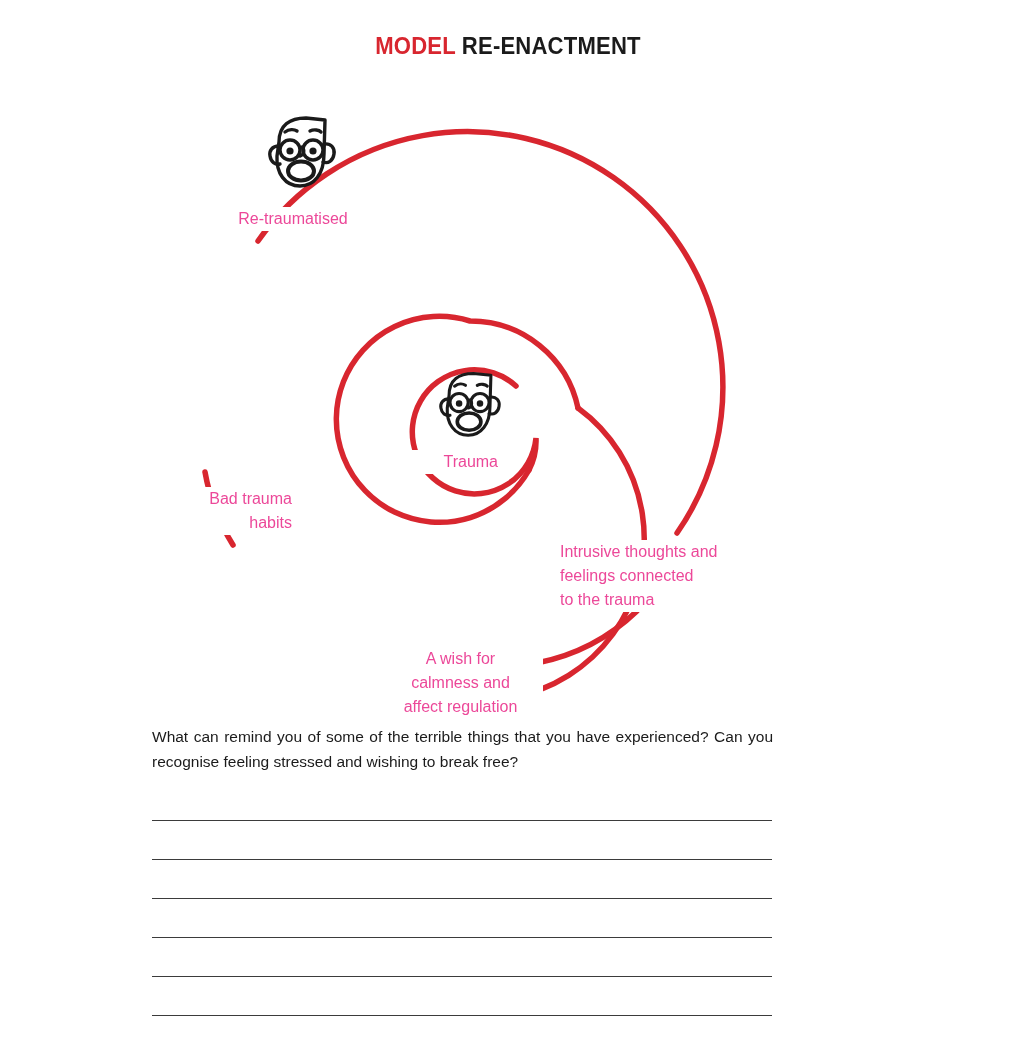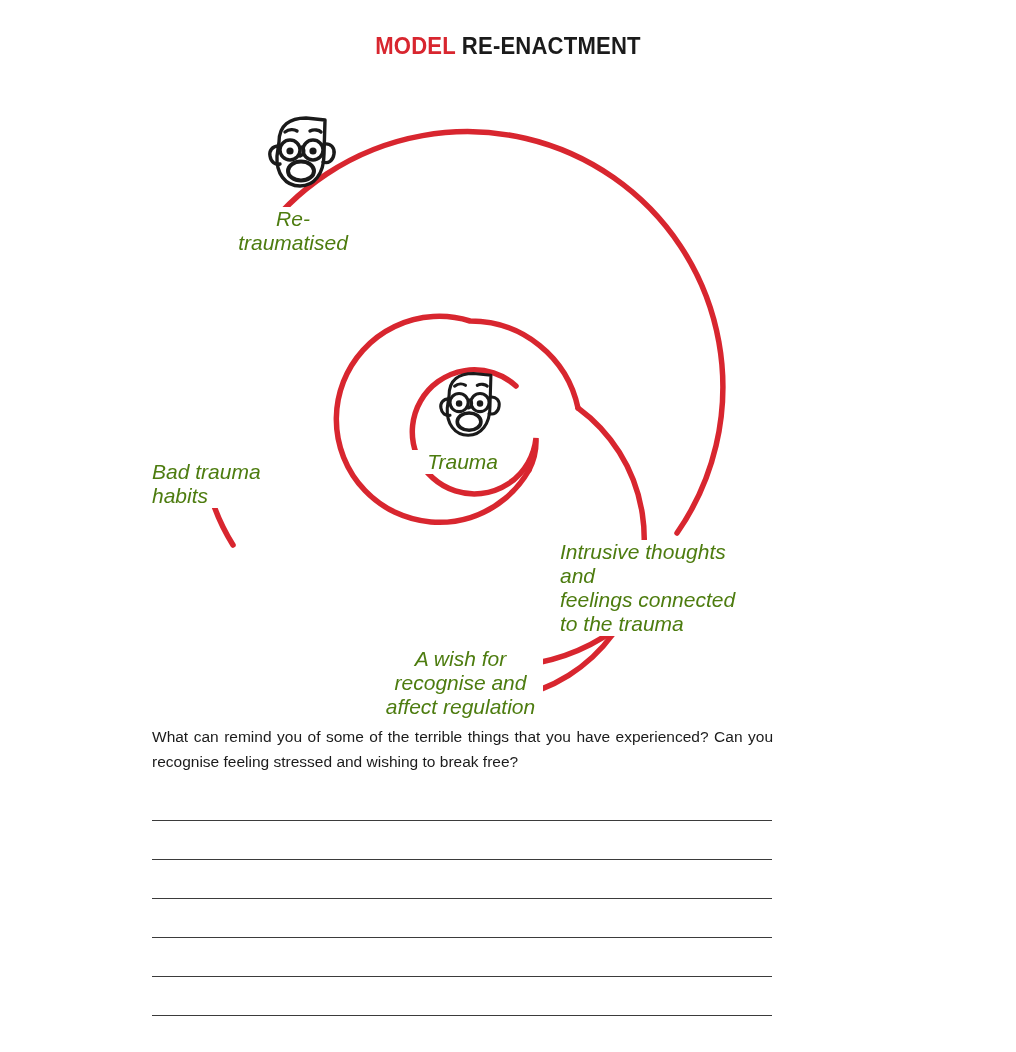--- a/index.html
+++ b/index.html
@@ -56,44 +56,43 @@
   .face {
     position: absolute;
   }
   .face-outer { left: 262px; top: 112px; width: 80px; height: 88px; }
   .face-inner { left: 431px; top: 368px; width: 78px; height: 80px; }
 
   
   .lbl {
     position: absolute;
     font-family: "Liberation Sans", sans-serif;
-    font-size: 21px;
+    font-size: 16px;
     line-height: 24px;
-    color: #4d7c0f;
+    color: #ec4899;
     background: #ffffff;
     white-space: pre-line;
-    font-style: italic;
   }
   .lbl-retraumatised {
     left: 228px;
     top: 207px;
     width: 130px;
     text-align: center;
   }
   .lbl-trauma {
     left: 398px;
     top: 450px;
     width: 100px;
     text-align: right;
   }
   .lbl-habits {
     left: 152px;
-    top: 460px;
+    top: 487px;
     width: 140px;
-    text-align: left;
+    text-align: right;
   }
   .lbl-intrusive {
     left: 560px;
     top: 540px;
     width: 200px;
     text-align: left;
   }
   .lbl-wish {
     left: 378px;
     top: 647px;
@@ -192,21 +191,21 @@
   </svg>
 
   <div class="lbl lbl-retraumatised">Re-traumatised</div>
   <div class="lbl lbl-trauma">Trauma</div>
   <div class="lbl lbl-habits">Bad trauma
 habits</div>
   <div class="lbl lbl-intrusive">Intrusive thoughts and
 feelings connected
 to the trauma</div>
   <div class="lbl lbl-wish">A wish for
-recognise and
+calmness and
 affect regulation</div>
 </div>
 
 <div class="prompt">What can remind you of some of the terrible things that you have experienced? Can you recognise feeling stressed and wishing to break free?</div>
 
 <div class="writing-lines">
   <div class="write-line"></div>
   <div class="write-line"></div>
   <div class="write-line"></div>
   <div class="write-line"></div>

